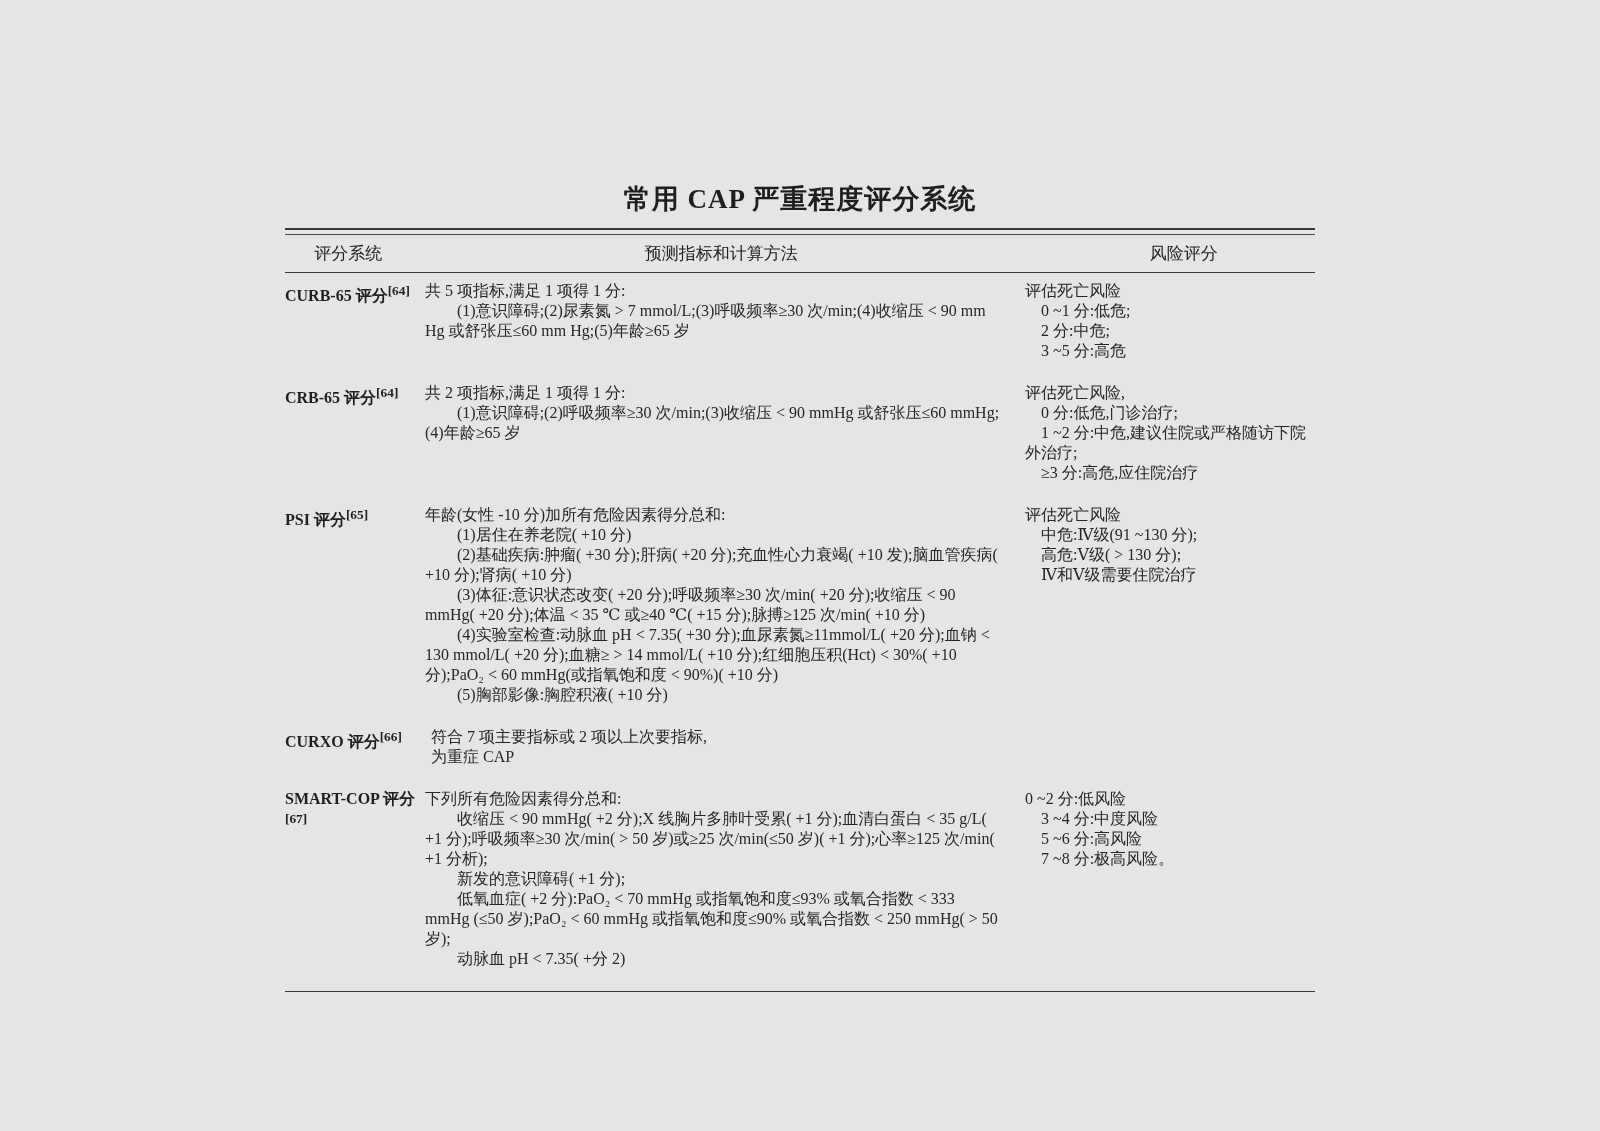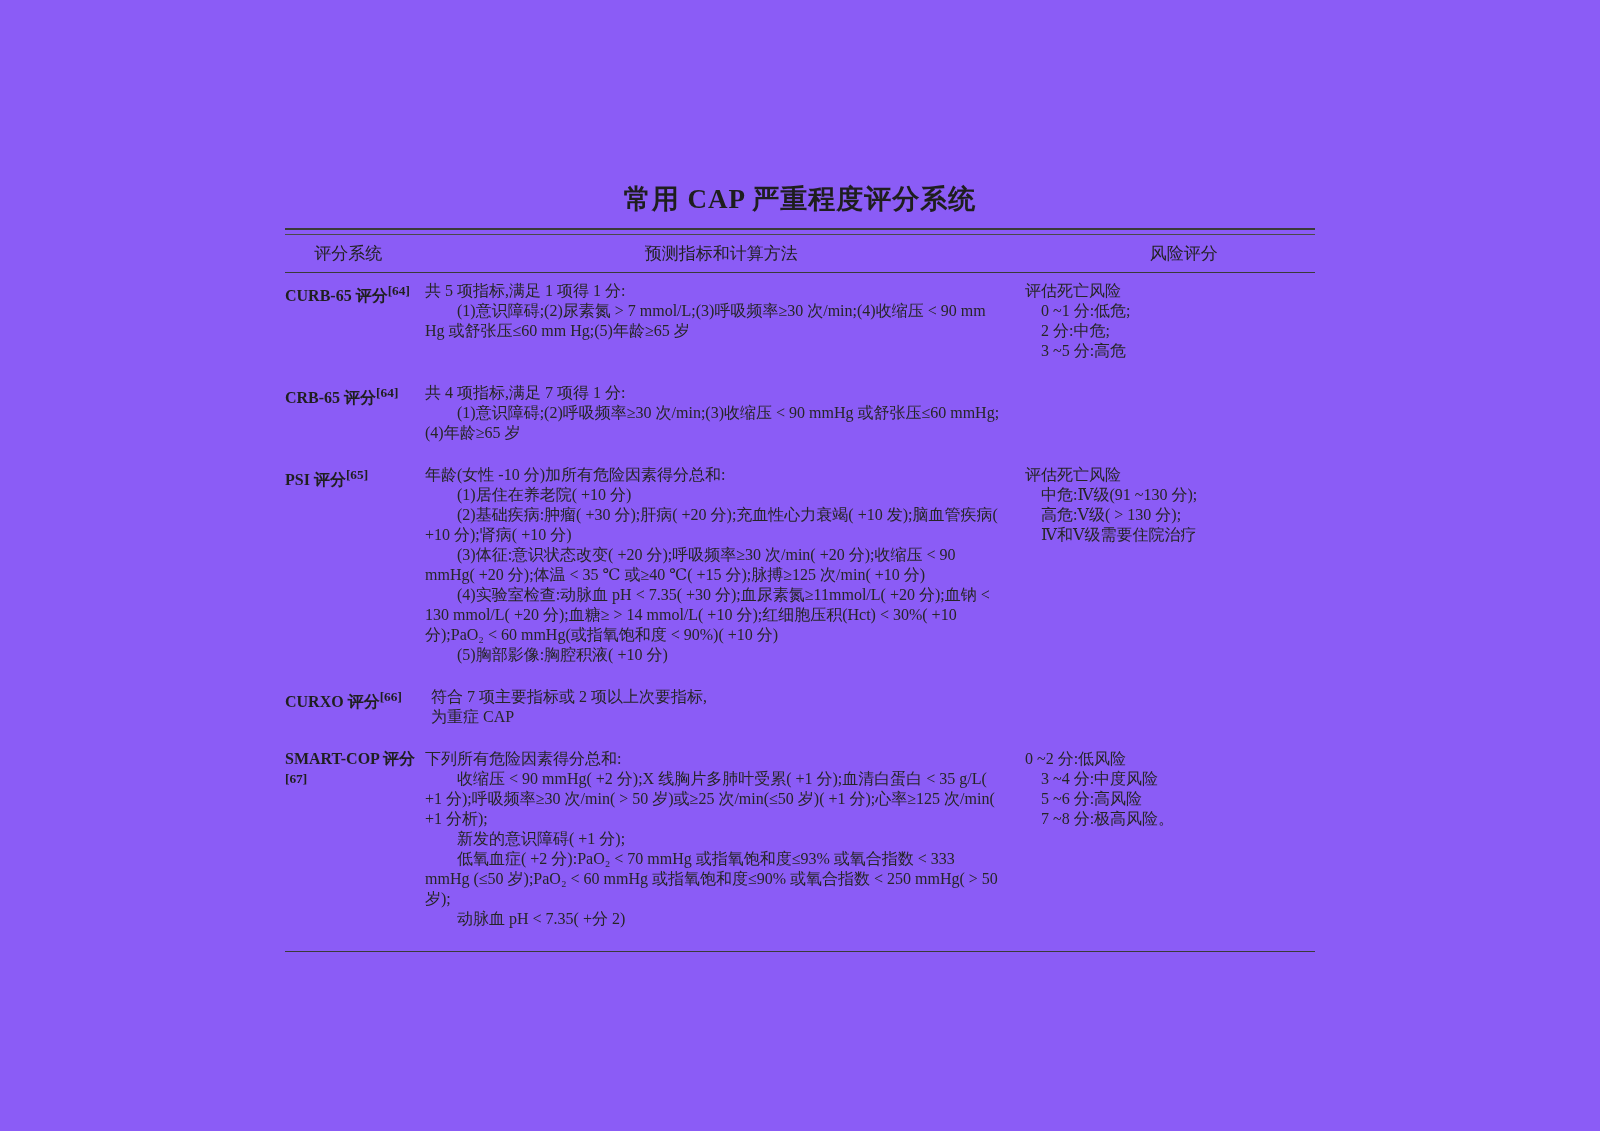--- a/index.html
+++ b/index.html
@@ -3,21 +3,21 @@
 <meta charset="utf-8">
 <style>
   html,body{margin:0;padding:0;}
   body{
     width:1600px;height:1131px;
     background:#ffffff;
     font-family:"Liberation Serif","DejaVu Serif",serif;
     color:#262626;
     -webkit-font-smoothing:antialiased;
   }
-  .page{position:relative;width:1600px;height:1131px;background:#8b5cf6;overflow:hidden;}
+  .page{position:relative;width:1600px;height:1131px;background:#e5e5e5;overflow:hidden;}
   .doc-title{
     position:absolute;top:181px;left:285px;width:1030px;
     text-align:center;font-size:27px;font-weight:600;letter-spacing:1px;color:#1e1e1e;
   }
   .scoring-table{
     position:absolute;top:228px;left:285px;width:1030px;
     font-size:16px;line-height:20px;
   }
   .rule-double{height:4px;border-top:2.5px solid #3a3a3a;border-bottom:1px solid #4a4a4a;}
   .thead{display:flex;padding:9px 0 8px 0;border-bottom:1.6px solid #3a3a3a;font-size:17px;color:#222;gap:48px;}
@@ -65,22 +65,28 @@
             <p>2 分:中危;</p>
             <p>3 ~5 分:高危</p>
           </div>
   </div>
 
   <div class="row">
     <div class="cell col-system">
       <span class="sys">CRB-65 评分</span><sup class="sys">[64]</sup>
     </div>
     <div class="cell col-method">
-            <p>共 4 项指标,满足 7 项得 1 分:</p>
+            <p>共 2 项指标,满足 1 项得 1 分:</p>
             <p>(1)意识障碍;(2)呼吸频率≥30 次/min;(3)收缩压 &lt; 90 mmHg 或舒张压≤60 mmHg;(4)年龄≥65 岁</p>
+          </div>
+    <div class="cell col-risk">
+            <p>评估死亡风险,</p>
+            <p>0 分:低危,门诊治疗;</p>
+            <p>1 ~2 分:中危,建议住院或严格随访下院外治疗;</p>
+            <p>≥3 分:高危,应住院治疗</p>
           </div>
   </div>
 
   <div class="row">
     <div class="cell col-system">
       <span class="sys">PSI 评分</span><sup class="sys">[65]</sup>
     </div>
     <div class="cell col-method">
             <p>年龄(女性 -10 分)加所有危险因素得分总和:</p>
             <p>(1)居住在养老院( +10 分)</p>

